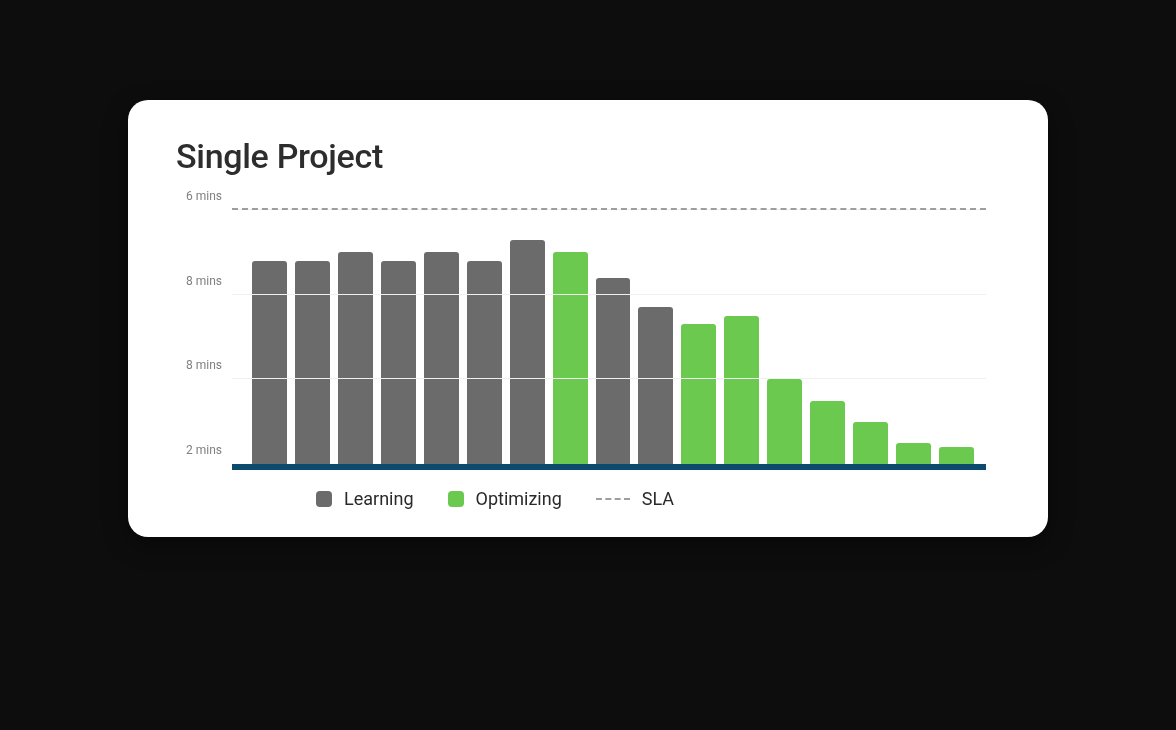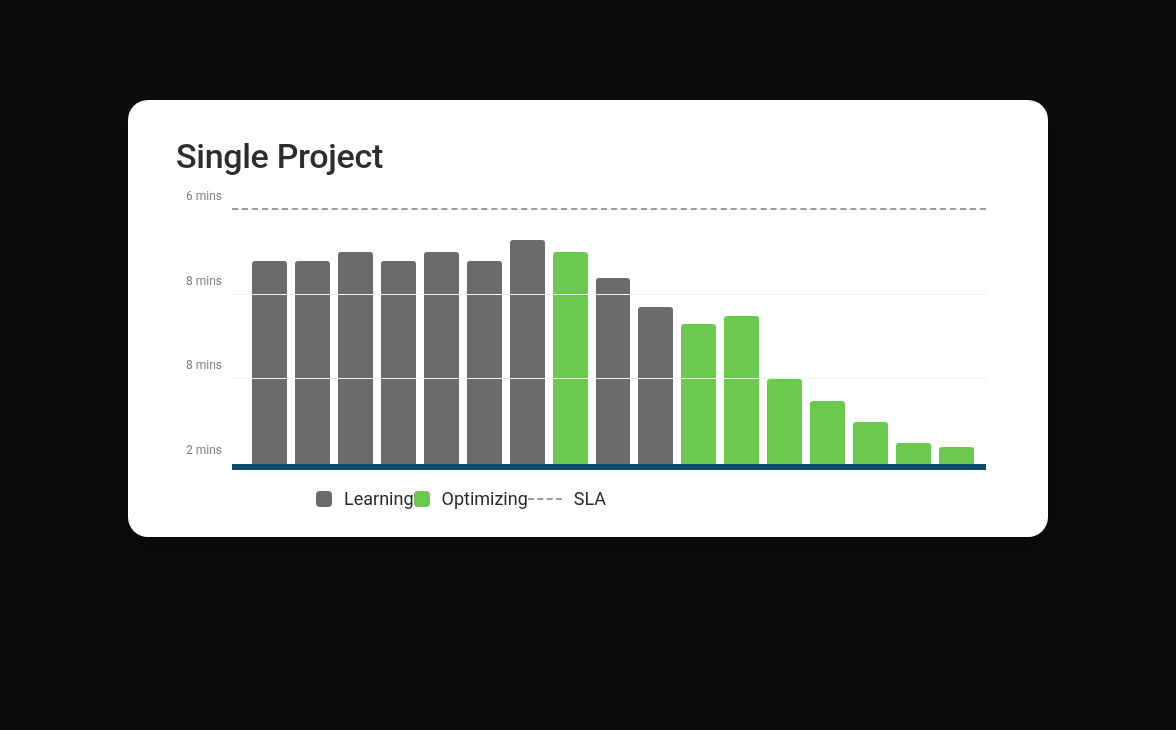--- a/index.html
+++ b/index.html
@@ -77,20 +77,21 @@
     }
     .bar {
       flex: 1;
       border-radius: 3px 3px 0 0;
     }
     .bar.learning { background: #6b6b6b; }
     .bar.optimizing { background: #6bc950; }
     .legend {
       display: flex;
       align-items: center;
+      gap: 34px;
       margin-top: 18px;
       margin-left: 140px;
       font-size: 18px;
       color: #2a2a2a;
     }
     .legend-item { display: flex; align-items: center; gap: 12px; }
     .swatch {
       width: 16px; height: 16px; border-radius: 4px;
     }
     .swatch.learning { background: #6b6b6b; }

